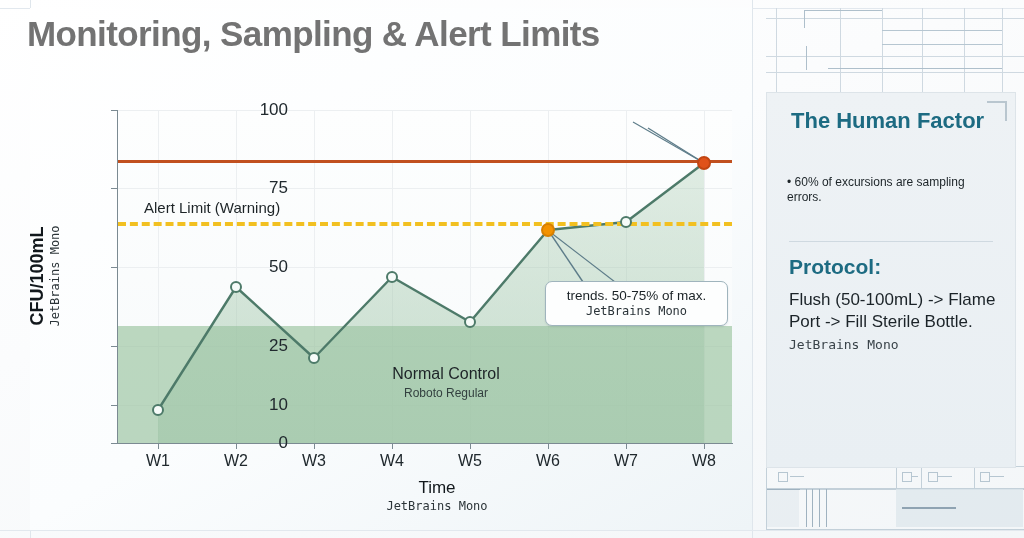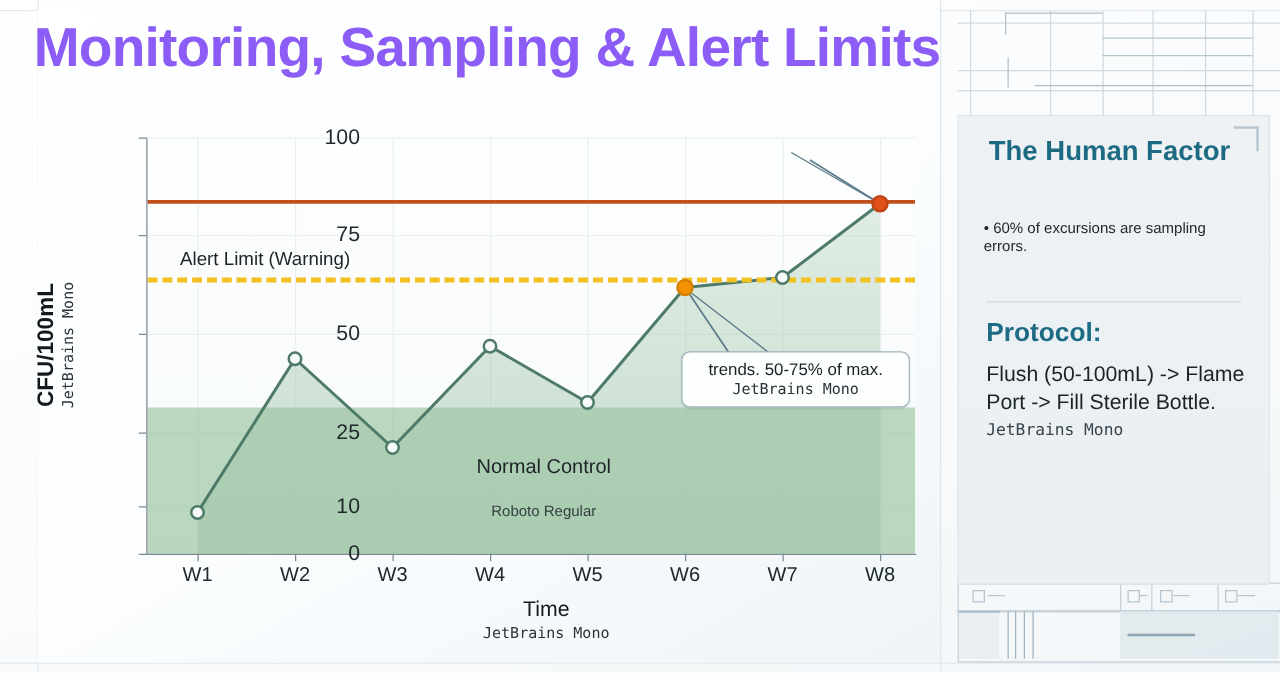--- a/index.html
+++ b/index.html
@@ -18,21 +18,21 @@
   .paper-hline{position:absolute;left:0;right:0;height:1px;background:#e2e8ee;}
 
   
   .card{
     position:absolute;left:30px;top:8px;width:722px;height:522px;
     background:linear-gradient(150deg,#ffffff 0%,#fbfdfe 55%,#eef4f7 100%);
   }
 
   .title{
     position:absolute;left:27px;top:14px;
-    font-size:44px;font-weight:bold;color:#8b5cf6;
+    font-size:35px;font-weight:bold;color:#737373;
     letter-spacing:-0.6px;white-space:nowrap;
   }
 
   
   .plot{position:absolute;left:118px;top:110px;width:614px;height:333px;
         background:linear-gradient(180deg,#fdfefe 0%,#f7fafb 100%);
         overflow:visible;}
   .gridv{position:absolute;top:0;bottom:0;width:1px;background:#eceff1;}
   .gridh{position:absolute;left:0;right:0;height:1px;background:#eceff1;}
 
@@ -57,21 +57,21 @@
   .xlabel .main{font-size:17px;font-weight:normal;color:#12181c;display:block;}
   .xlabel .sub{font-size:12px;color:#2b3438;font-family:"DejaVu Sans Mono",monospace;display:block;margin-top:1px;}
 
   .limit-line{position:absolute;left:0;right:0;}
   .limit-action{height:3px;background:#c1501f;}
   .limit-alert{height:0;border-top:4px dashed #f2c021;}
   .limit-label{position:absolute;font-size:15px;color:#1d2427;white-space:nowrap;}
 
   .band-label{position:absolute;text-align:center;transform:translateX(-50%);}
   .band-label .main{font-size:16px;color:#1d2327;display:block;}
-  .band-label .sub{font-size:12px;color:#33403f;display:block;margin-top:19px;}
+  .band-label .sub{font-size:12px;color:#33403f;display:block;margin-top:3px;}
 
   .dot{position:absolute;width:12px;height:12px;border-radius:50%;
        transform:translate(-50%,-50%);background:#f6fbf9;border:2px solid #4d7a69;box-sizing:border-box;}
   .dot.alert{background:#f39200;border-color:#d88000;width:14px;height:14px;}
   .dot.action{background:#e0521a;border-color:#c14512;width:14px;height:14px;}
 
   
   .callout{
     position:absolute;background:#fdfefe;border:1px solid #9fb4bd;border-radius:7px;
     padding:6px 10px 7px 10px;text-align:center;line-height:1.18;
@@ -192,21 +192,21 @@
       </defs>
       <path d="M40,300 L118,177 L196,248 L274,167 L352,212 L430,120 L508,112 L586,53 L586,333 L40,333 Z" fill="url(#areaGrad)" stroke="none"></path>
       <polyline points="40,300 118,177 196,248 274,167 352,212 430,120 508,112 586,53" fill="none" stroke="#4d7a69" stroke-width="2.4" stroke-linejoin="round" stroke-linecap="round"></polyline>
     </svg>
 
     <div class="limit-line limit-action" style="top:50px"></div>
     <div class="limit-line limit-alert" style="top:112px"></div>
 
     <div class="limit-label" style="left:26px;top:89px">Alert Limit (Warning)</div>
 
-    <div class="band-label" style="left:317px;top:255px">
+    <div class="band-label" style="left:328px;top:255px">
       <span class="main">Normal Control</span>
       <span class="sub">Roboto Regular</span>
     </div>
 
     <svg width="614" height="333" style="position:absolute;left:0;top:0;overflow:visible;pointer-events:none">
       <line x1="530" y1="18" x2="586" y2="53" stroke="#5d7c89" stroke-width="1.4"></line>
       <line x1="515" y1="12" x2="586" y2="53" stroke="#5d7c89" stroke-width="1.1"></line>
       <line x1="465" y1="172" x2="430" y2="120" stroke="#5d7c89" stroke-width="1.4"></line>
       <line x1="497" y1="172" x2="432" y2="122" stroke="#5d7c89" stroke-width="1.1"></line>
     </svg>

